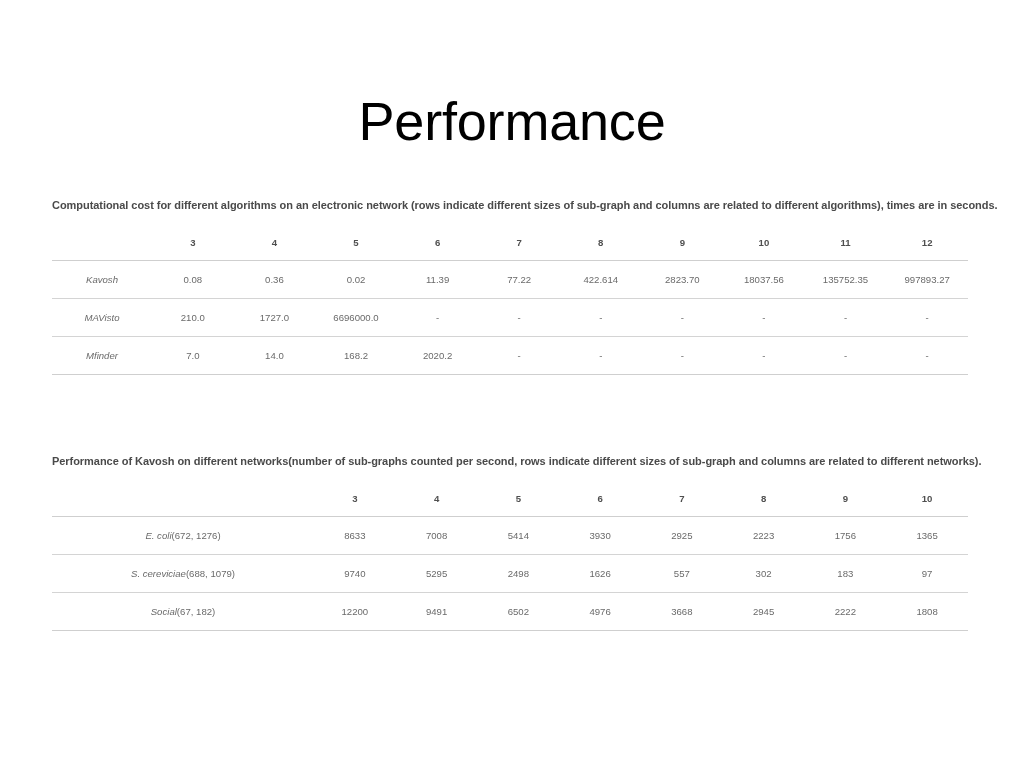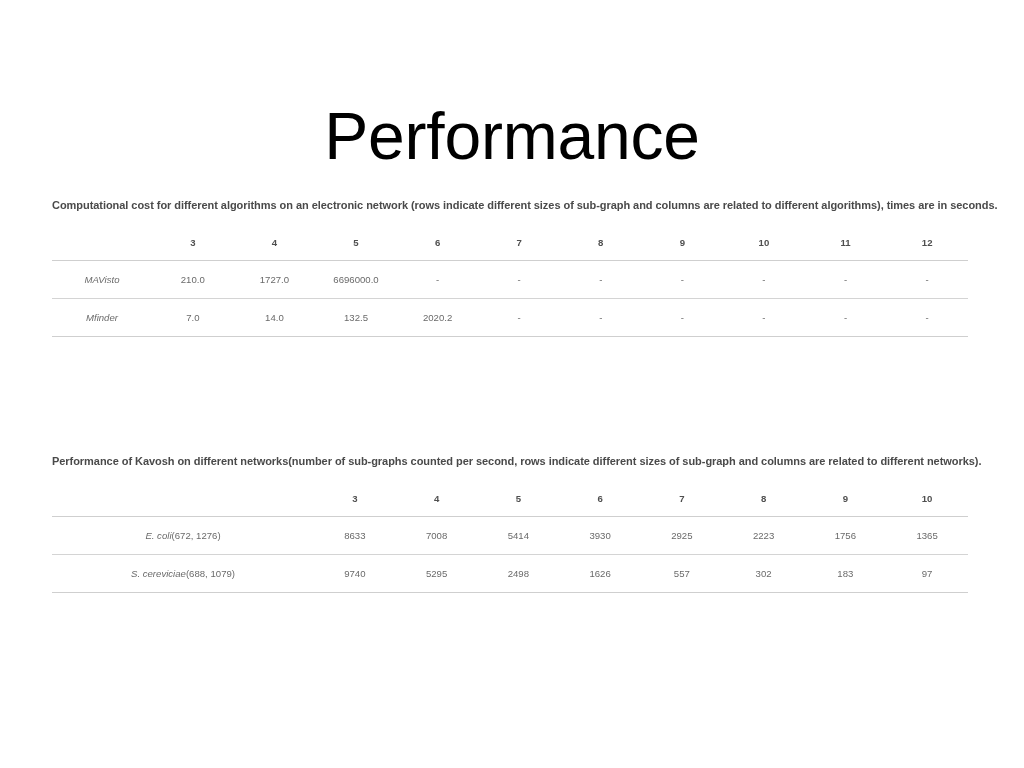--- a/index.html
+++ b/index.html
@@ -20,21 +20,21 @@
     inset: 0;
     background: #ffffff;
   }
 
   .slide-title {
     position: absolute;
     top: 56px;
     left: 0;
     width: 1024px;
     text-align: center;
-    font-size: 66px;
+    font-size: 54px;
     font-weight: 400;
     color: #000000;
     letter-spacing: -0.2px;
     line-height: 1.1;
     font-family: "Liberation Sans", "DejaVu Sans", sans-serif;
   }
 
   
   .table-block {
     position: absolute;
@@ -143,37 +143,50 @@
           <th>7</th>
           <th>8</th>
           <th>9</th>
           <th>10</th>
           <th>11</th>
           <th>12</th>
         </tr>
       </thead>
       <tbody>
         <tr>
+          <td class="row-label"><span>Kavosh</span><span class="plain"></span></td>
+          <td>0.08</td>
+          <td>0.36</td>
+          <td>0.02</td>
+          <td>11.39</td>
+          <td>77.22</td>
+          <td>422.614</td>
+          <td>2823.70</td>
+          <td>18037.56</td>
+          <td>135752.35</td>
+          <td>997893.27</td>
+        </tr>
+        <tr>
           <td class="row-label"><span>MAVisto</span><span class="plain"></span></td>
           <td>210.0</td>
           <td>1727.0</td>
           <td>6696000.0</td>
           <td class="dash">-</td>
           <td class="dash">-</td>
           <td class="dash">-</td>
           <td class="dash">-</td>
           <td class="dash">-</td>
           <td class="dash">-</td>
           <td class="dash">-</td>
         </tr>
         <tr>
           <td class="row-label"><span>Mfinder</span><span class="plain"></span></td>
           <td>7.0</td>
           <td>14.0</td>
-          <td>132.5</td>
+          <td>168.2</td>
           <td>2020.2</td>
           <td class="dash">-</td>
           <td class="dash">-</td>
           <td class="dash">-</td>
           <td class="dash">-</td>
           <td class="dash">-</td>
           <td class="dash">-</td>
         </tr>
       </tbody>
     </table>
@@ -222,17 +235,28 @@
           <td class="row-label"><span>S. cereviciae</span><span class="plain">(688, 1079)</span></td>
           <td>9740</td>
           <td>5295</td>
           <td>2498</td>
           <td>1626</td>
           <td>557</td>
           <td>302</td>
           <td>183</td>
           <td>97</td>
         </tr>
+        <tr>
+          <td class="row-label"><span>Social</span><span class="plain">(67, 182)</span></td>
+          <td>12200</td>
+          <td>9491</td>
+          <td>6502</td>
+          <td>4976</td>
+          <td>3668</td>
+          <td>2945</td>
+          <td>2222</td>
+          <td>1808</td>
+        </tr>
       </tbody>
     </table>
   </section>
 
 </div>
 
 </body></html>

